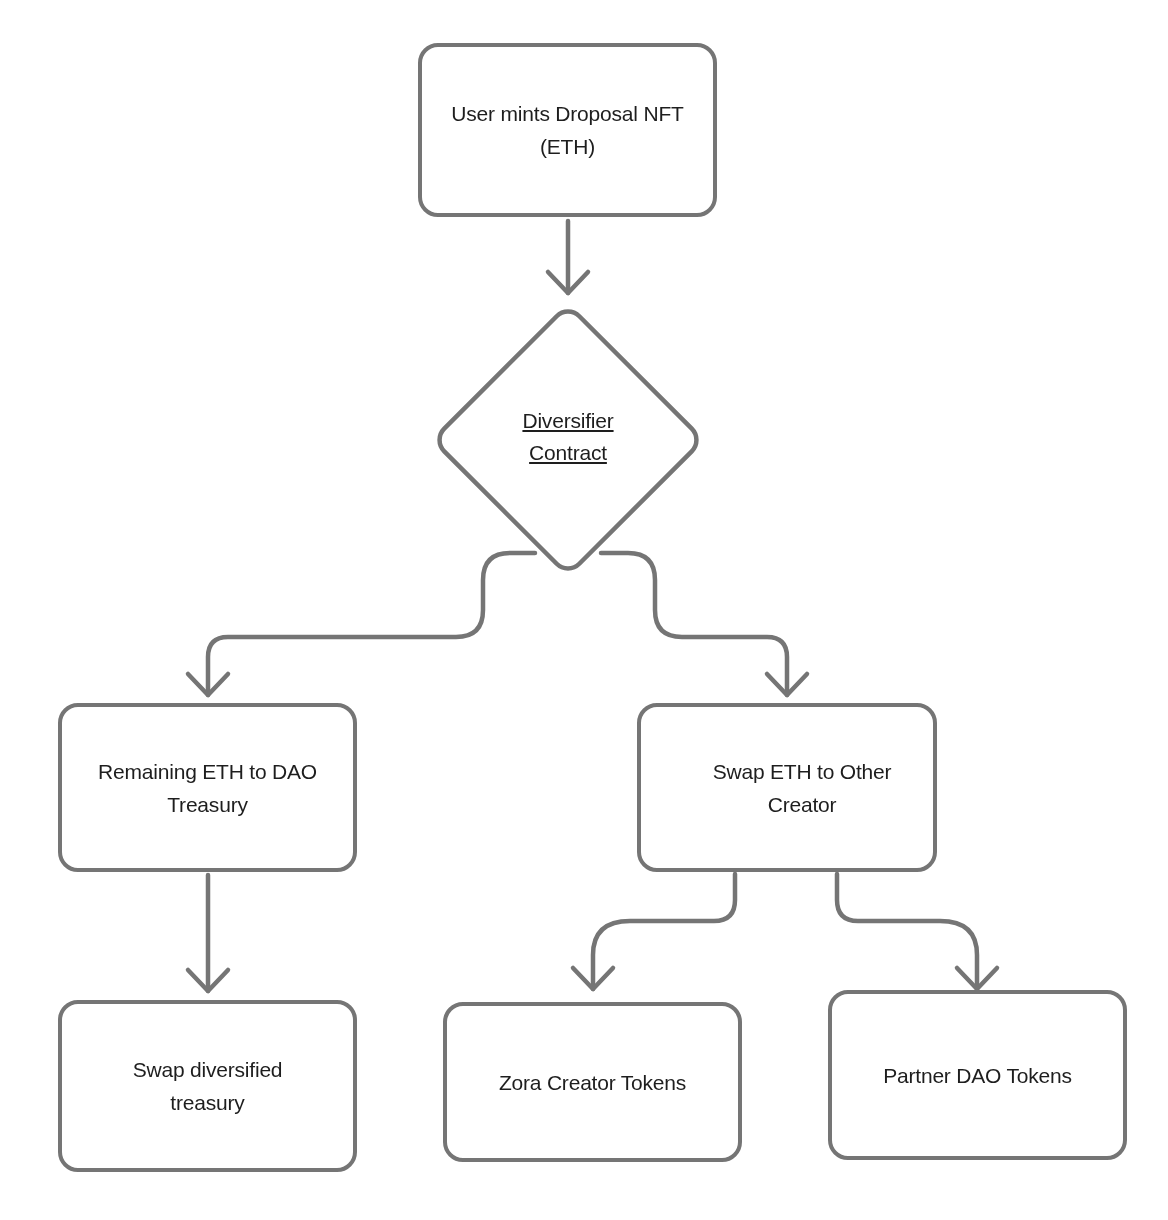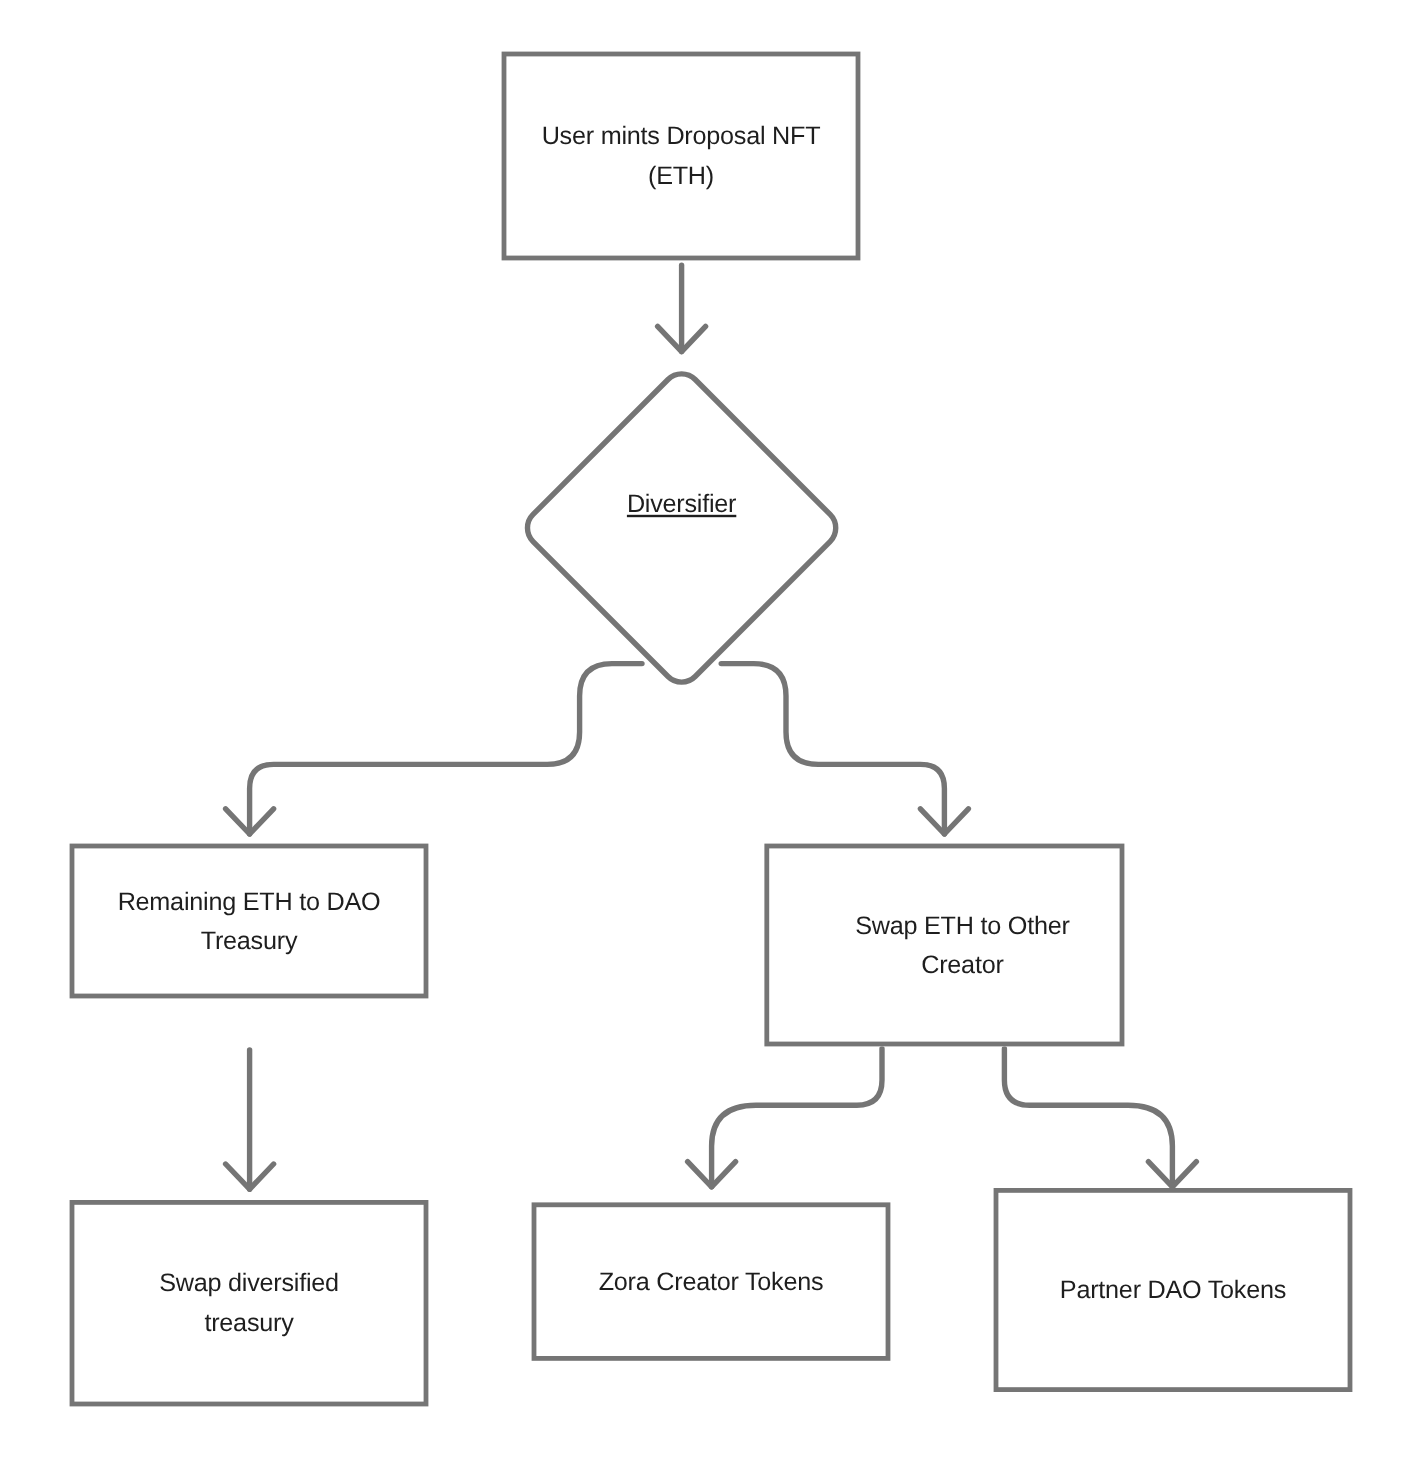--- a/index.html
+++ b/index.html
@@ -25,21 +25,21 @@
   }
   .node {
     position: absolute;
     box-sizing: border-box;
     display: flex;
     flex-direction: column;
     align-items: center;
     justify-content: center;
     background: #ffffff;
     border: 4.5px solid #757575;
-    border-radius: 0;
+    border-radius: 20px;
     text-align: center;
     font-size: 21px;
     line-height: 33px;
     font-weight: 500;
     letter-spacing: -0.2px;
     padding: 0 14px;
   }
   .node span { display: block; }
   .diamond-label {
     position: absolute;
@@ -49,24 +49,24 @@
     text-align: center;
     font-size: 21px;
     line-height: 32px;
     font-weight: 500;
     letter-spacing: -0.2px;
     text-decoration: underline;
   }
   .diamond-label span { display: block; }
 
   .node-mint     { left: 418px; top: 43px;   width: 299px; height: 174px; }
-  .node-treasury { left: 58px;  top: 703px;  width: 299px; height: 129px; }
+  .node-treasury { left: 58px;  top: 703px;  width: 299px; height: 169px; }
   .node-swap     { left: 637px; top: 703px;  width: 300px; height: 169px; padding-left: 44px; }
   .node-funds    { left: 58px;  top: 1000px; width: 299px; height: 172px; }
-  .node-zora     { left: 443px; top: 1002px; width: 299px; height: 132px; }
+  .node-zora     { left: 443px; top: 1002px; width: 299px; height: 160px; }
   .node-partner  { left: 828px; top: 990px; width: 299px; height: 170px; }
 
   .edge {
     fill: none;
     stroke: #757575;
     stroke-width: 4.5;
     stroke-linecap: round;
     stroke-linejoin: round;
   }
   .diamond-shape {
@@ -103,20 +103,21 @@
     <rect class="diamond-shape" x="472.5" y="344.5" width="191" height="191" rx="16" ry="16" transform="rotate(45 568 440)"></rect>
   </svg>
 
   <div class="node node-mint">
     <span>User mints Droposal NFT</span>
     <span>(ETH)</span>
   </div>
 
   <div class="diamond-label">
     <span>Diversifier</span>
+    <span>Contract</span>
   </div>
 
   <div class="node node-treasury">
     <span>Remaining ETH to DAO</span>
     <span>Treasury</span>
   </div>
 
   <div class="node node-swap">
     <span>Swap ETH to Other</span>
     <span>Creator</span>

